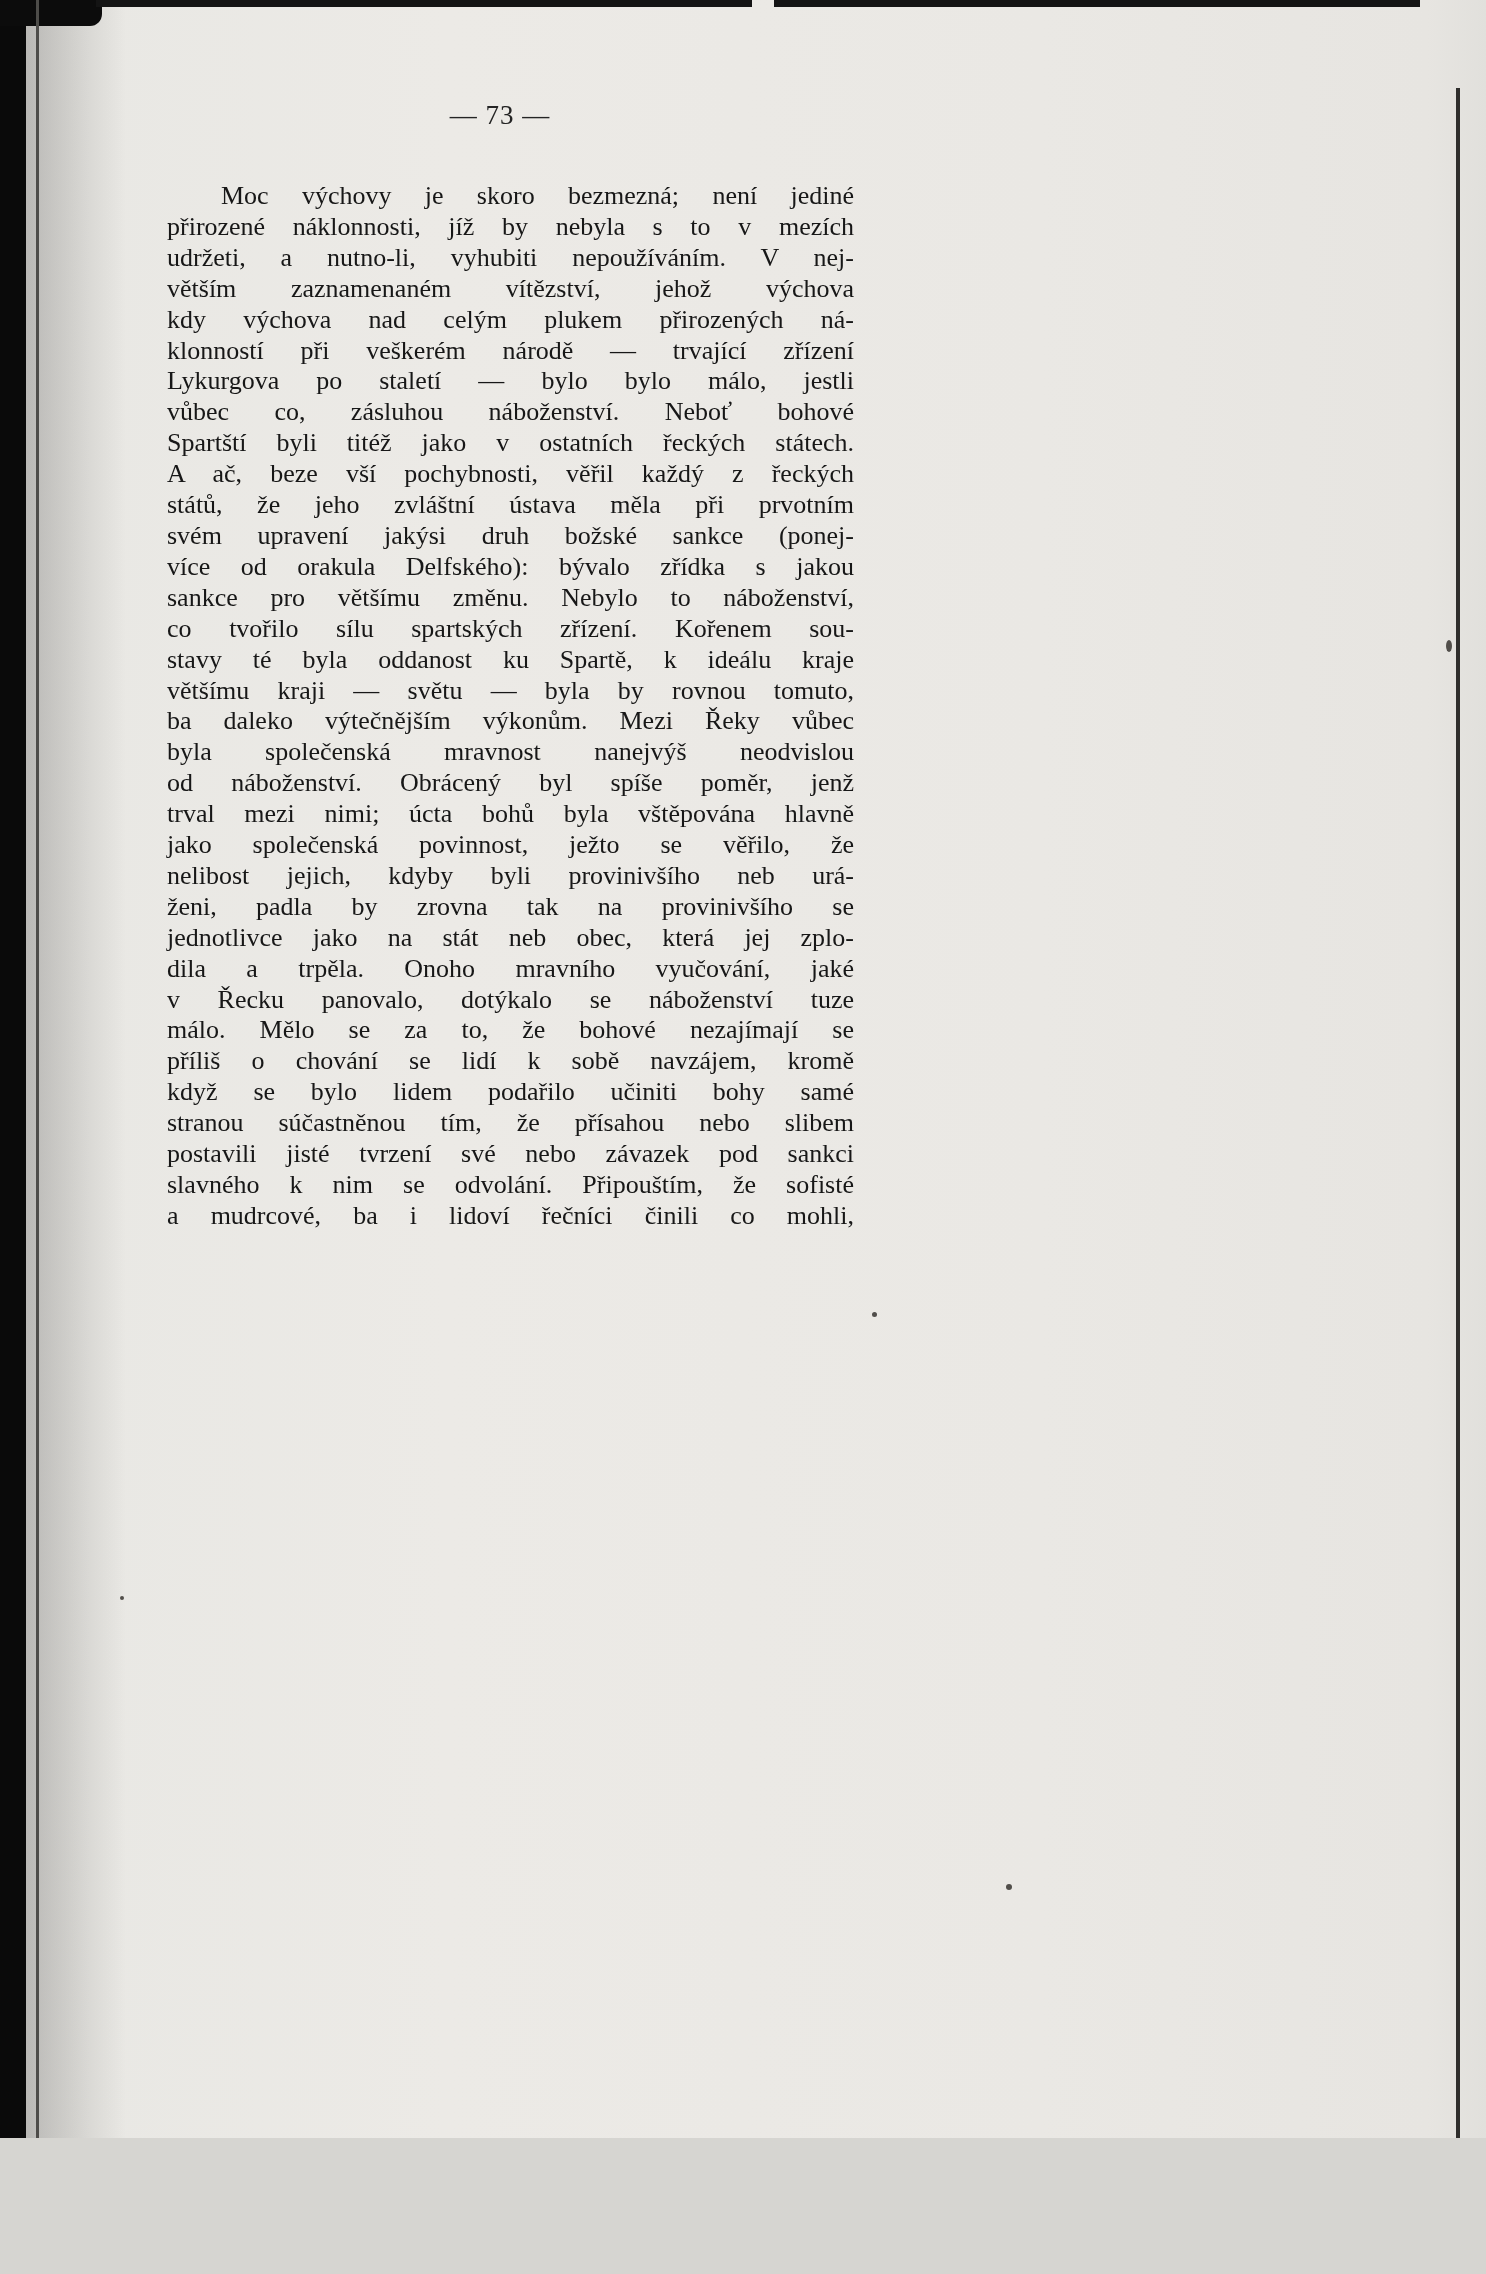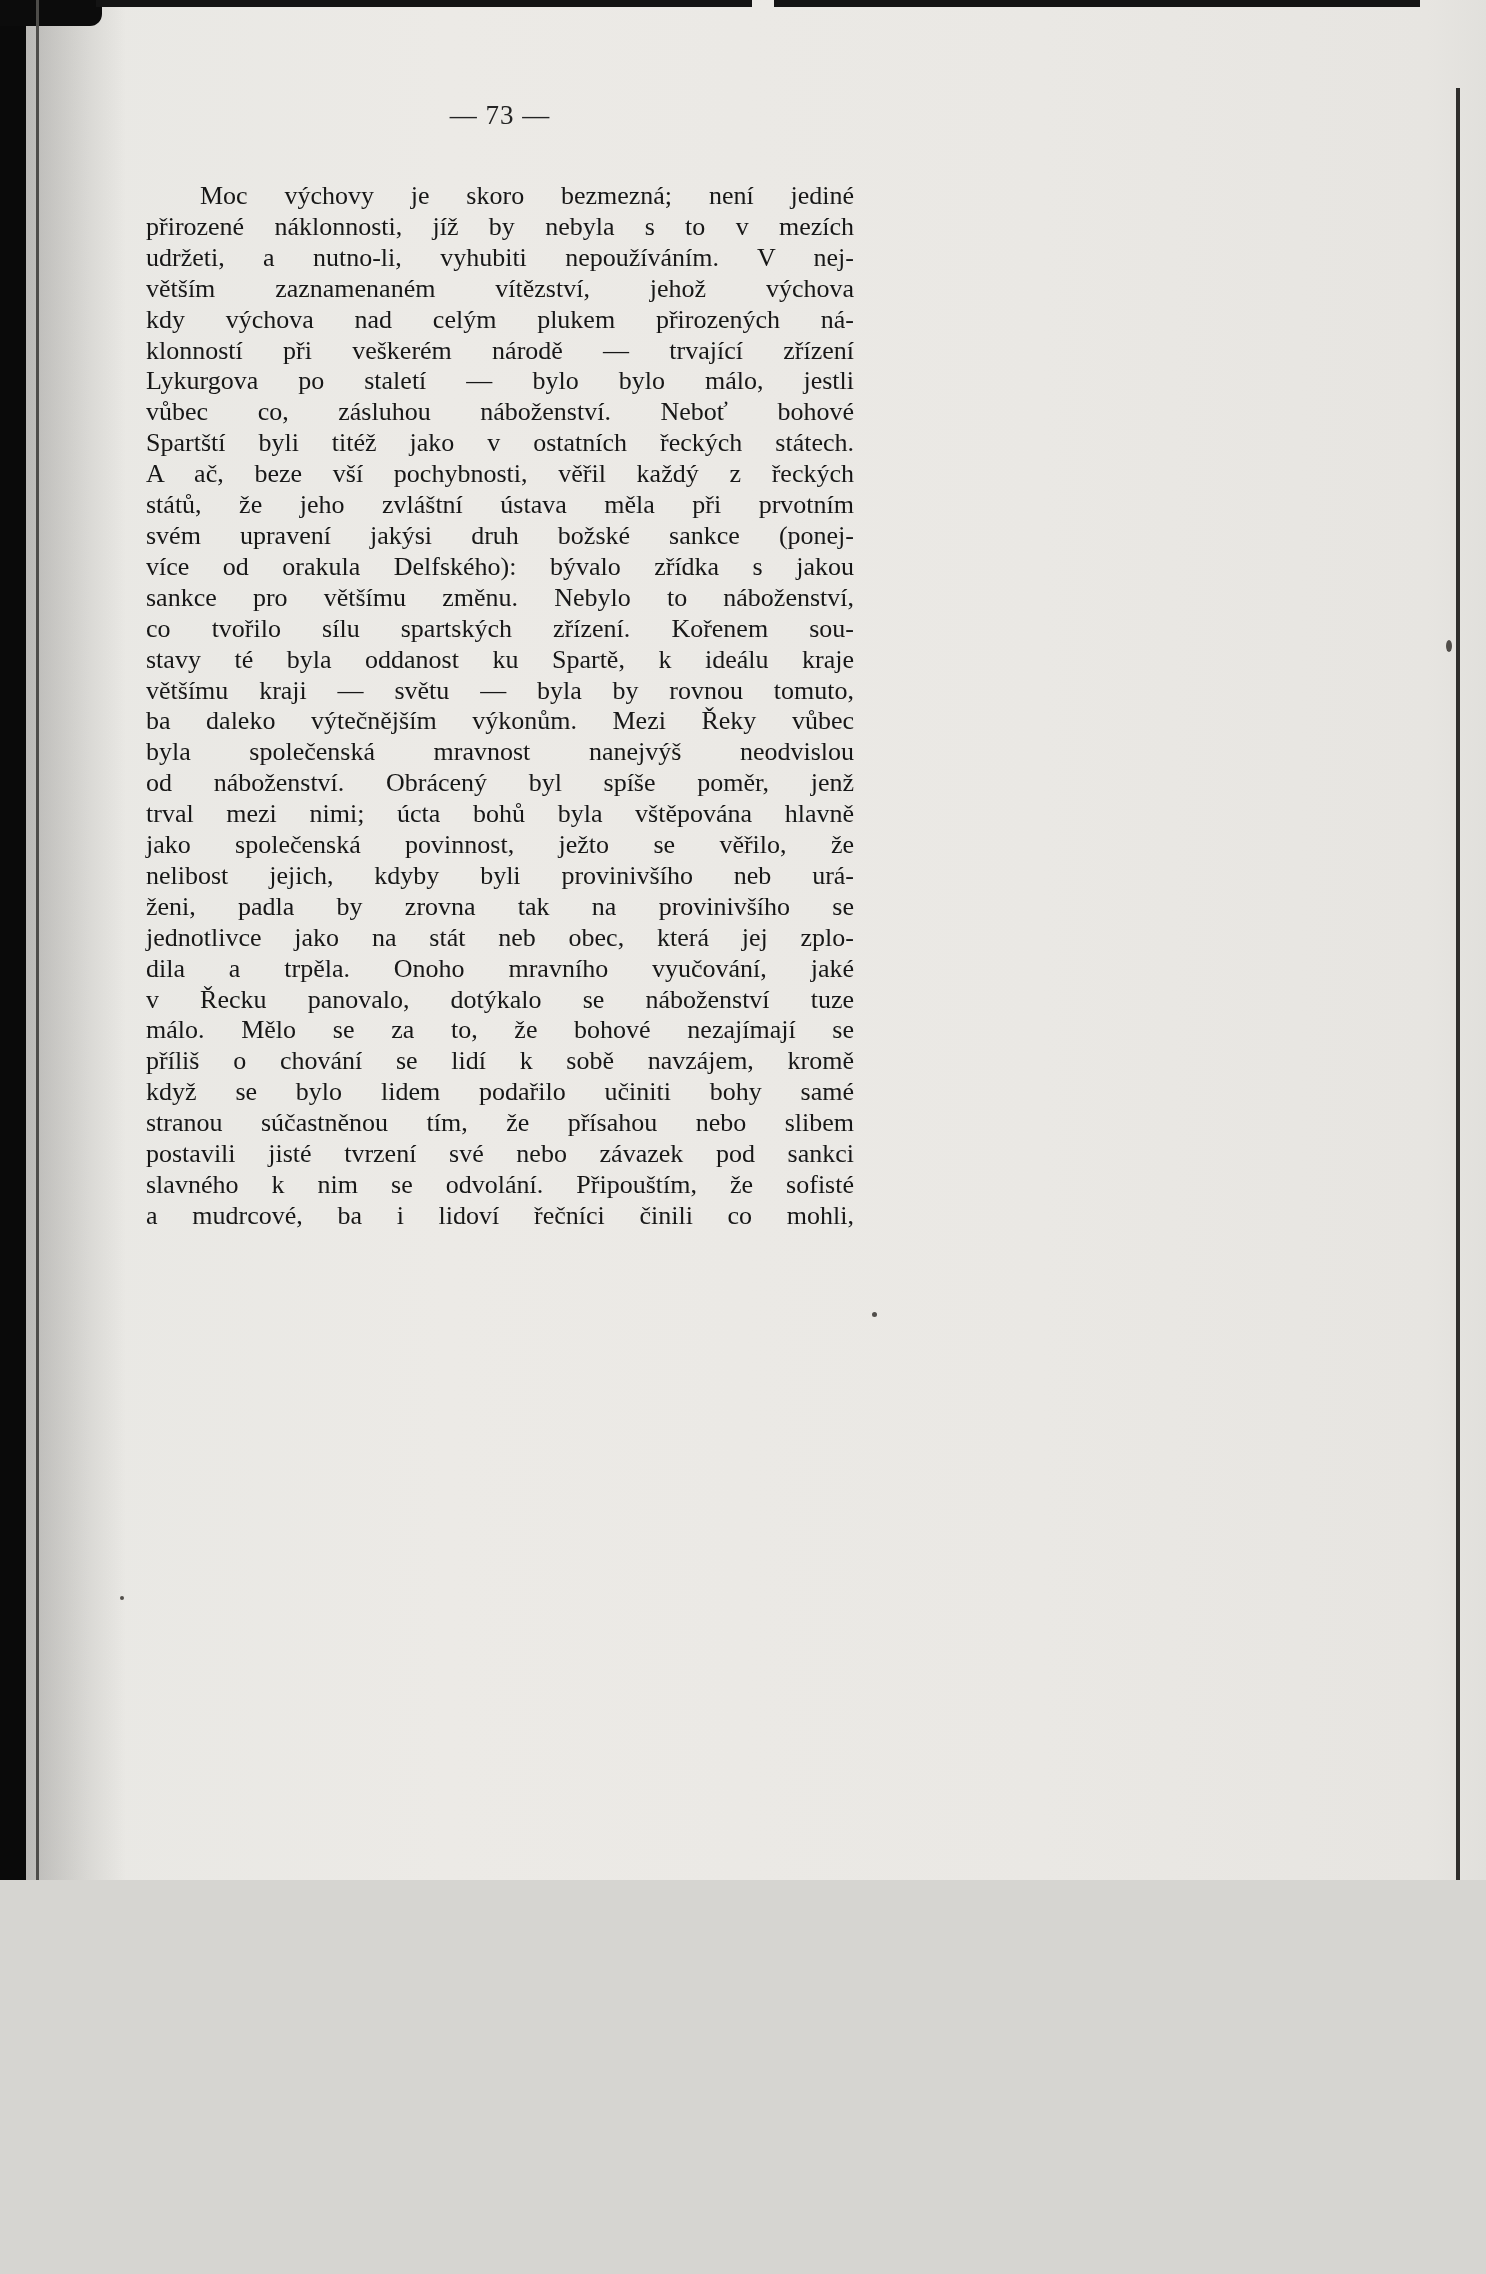--- a/index.html
+++ b/index.html
@@ -3,21 +3,21 @@
 <meta charset="utf-8">
 <style>
   html, body {
     margin: 0;
     padding: 0;
     background: #d6d5d1;
   }
   .scan {
     position: relative;
     width: 1486px;
-    height: 1880px;
+    height: 2138px;
     overflow: hidden;
     background: linear-gradient(90deg, #dfdedb 0%, #e9e8e4 6%, #eceae6 30%, #eae8e4 70%, #e7e5e1 96%, #e1e0dc 100%);
     font-family: "Liberation Serif", serif;
     color: #1c1c1c;
   }
   .binding-shadow {
     position: absolute; left: 0; top: 0;
     width: 26px; height: 100%;
     background: #0a0a0a;
   }
@@ -56,20 +56,21 @@
     text-align: center;
     font-size: 27px;
     letter-spacing: 1px;
     color: #242424;
     margin: 0 0 50px 0;
   }
   .body-text {
     font-size: 26px;
     line-height: 30.9px;
     color: #171717;
+    margin-left: 21px;
   }
   .text-line {
     text-align: justify;
     text-align-last: justify;
   }
   .text-line:first-child {
     text-indent: 54px;
   }
   .speck {
     position: absolute;

